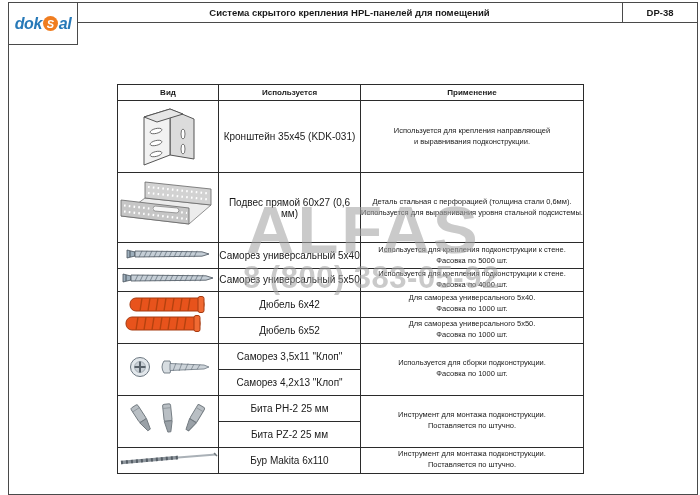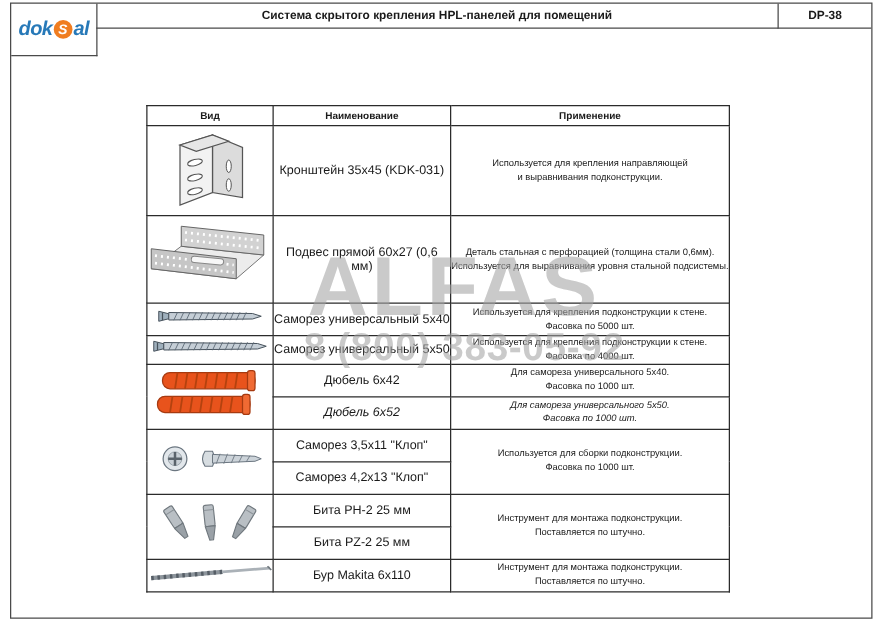--- a/index.html
+++ b/index.html
@@ -88,21 +88,21 @@
 
   <table class="main">
     <colgroup>
       <col style="width:101px">
         <col style="width:142px">
         <col style="width:223px">
     </colgroup>
     <thead>
       <tr>
         <th>Вид</th>
-        <th>Наименование</th>
+        <th>Используется</th>
         <th>Применение</th>
       </tr>
     </thead>
     <tbody id="table-body">
         <tr style="height: 72px;">
           <td class="img-cell" rowspan="1"><svg width="92" height="64" viewBox="0 0 92 64">
               <polygon points="48,6 72,16 72,56 48,52" fill="#dcdcdc" stroke="#555" stroke-width="1"></polygon>
               <polygon points="22,14 48,6 48,52 22,62" fill="#f2f2f2" stroke="#555" stroke-width="1"></polygon>
               <polygon points="22,14 48,6 61,11 35,19" fill="#e6e6e6" stroke="#555" stroke-width="1"></polygon>
               <ellipse cx="34" cy="28" rx="6" ry="2.4" transform="rotate(-14 34 28)" fill="#fff" stroke="#555" stroke-width="0.8"></ellipse>
@@ -200,21 +200,21 @@
               <line x1="40" y1="24" x2="38" y2="37" stroke="#b4420f" stroke-width="1.4"></line>
               <line x1="48" y1="24" x2="46" y2="37" stroke="#b4420f" stroke-width="1.4"></line>
               <line x1="56" y1="24" x2="54" y2="37" stroke="#b4420f" stroke-width="1.4"></line>
               <line x1="64" y1="24" x2="62" y2="37" stroke="#b4420f" stroke-width="1.4"></line>
               <rect x="72" y="22.5" width="6" height="16" rx="2" fill="#f06a33" stroke="#a63a10" stroke-width="1"></rect>
             </svg></td>
           <td class="name-cell">Дюбель 6x42</td>
           <td class="app-cell">Для самореза универсального 5x40.
 Фасовка по 1000 шт.</td>
         </tr>
-        <tr style="height: 26px; font-style: italic;">
+        <tr style="height: 26px;">
           <td class="name-cell">Дюбель 6x52</td>
           <td class="app-cell">Для самореза универсального 5x50.
 Фасовка по 1000 шт.</td>
         </tr>
         <tr style="height: 26px;">
           <td class="img-cell" rowspan="2"><svg width="92" height="30" viewBox="0 0 92 30">
               <circle cx="18" cy="15" r="9.5" fill="#e2e7eb" stroke="#6b7680" stroke-width="1"></circle>
               <circle cx="18" cy="15" r="5.5" fill="#c9d0d6" stroke="#8a949c" stroke-width="0.6"></circle>
               <path d="M18,9.5 v11 M12.5,15 h11" stroke="#59626a" stroke-width="2"></path>
               <path d="M42,9 q-4,6 0,12 l6,0 q3,-6 0,-12 z" fill="#d7dde1" stroke="#6b7680" stroke-width="0.9"></path>

